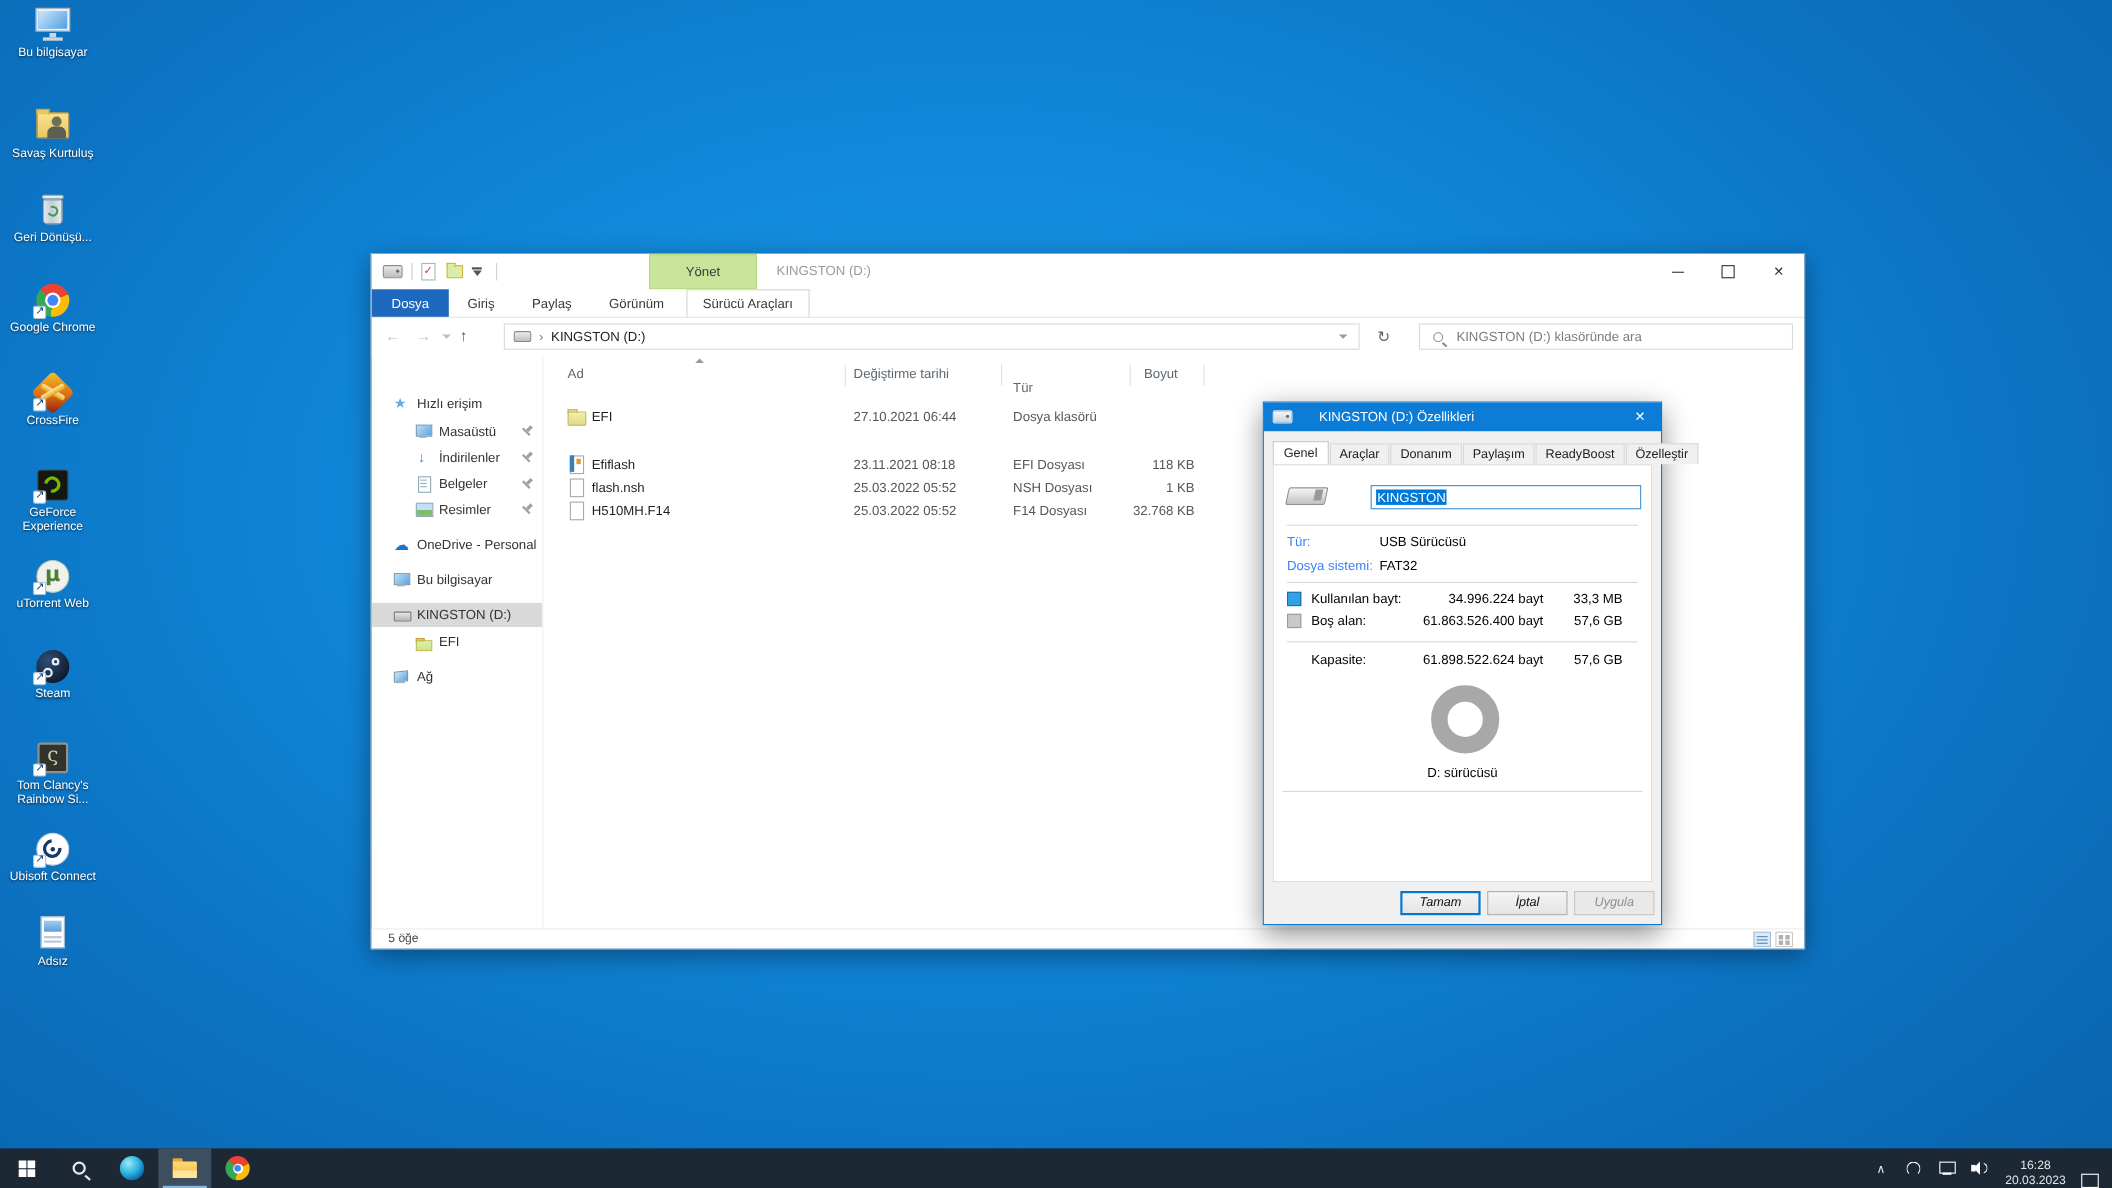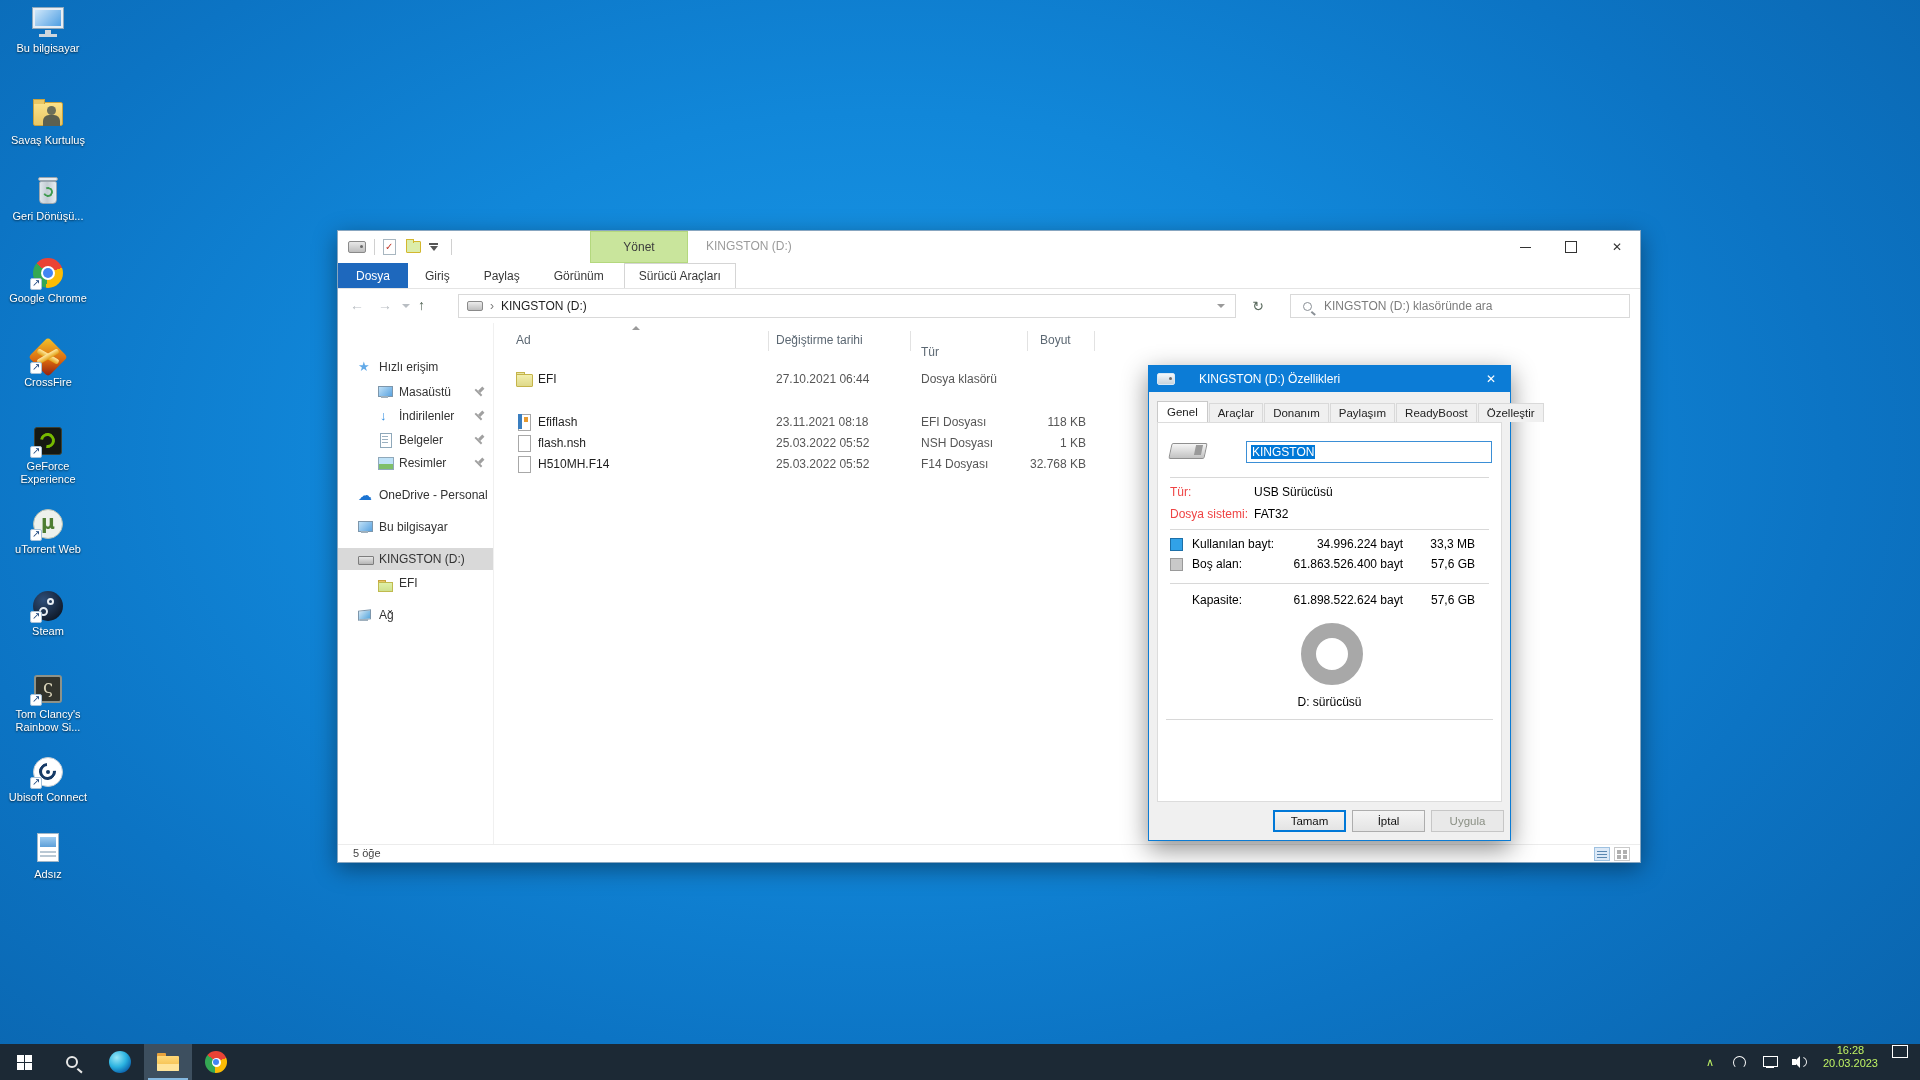--- a/index.html
+++ b/index.html
@@ -177,33 +177,33 @@
   .dtab { border:1px solid #d9d9d9; border-bottom:none; background:#f0f0f0; padding:3px 8px 3px 8px; margin-right:1px; font-size:11.5px; color:#222; }
   .dtab.active { background:#fff; padding:4px 9px 5px 9px; position:relative; top:1px; border-color:#c9c9c9; }
   .dlg-panel { position:absolute; left:8px; right:8px; top:56px; bottom:38px; background:#fff; border:1px solid #dcdcdc; }
   .d-sep { position:absolute; left:12px; right:12px; height:1px; background:#d8d8d8; }
   .usb-ico { position:absolute; left:12px; top:16px; width:38px; height:22px; }
   .usb-ico::before { content:""; position:absolute; left:0; top:4px; width:34px; height:14px; background:linear-gradient(#f5f5f5,#c2c2c2); border:1px solid #8f8f8f; border-radius:2px; transform:skewX(-12deg); }
   .usb-ico::after { content:""; position:absolute; left:25px; top:6px; width:7px; height:10px; background:#9a9a9a; transform:skewX(-12deg); }
   .d-input { position:absolute; left:88px; top:18px; width:246px; height:22px; border:1px solid #3b8fd6; background:#fff; display:flex; align-items:center; }
   .d-input .seltext { background:#0078d7; color:#fff; margin-left:4px; padding:0 1px; }
   .d-row { position:absolute; left:0; width:100%; height:16px; }
-  .d-lab { position:absolute; left:12px; color:#ef4444; }
+  .d-lab { position:absolute; left:12px; color:#3b82f6; }
   .d-lab2 { position:absolute; left:34px; color:#000; }
   .d-val { position:absolute; left:96px; color:#000; }
   .d-bytes { position:absolute; right:98px; color:#000; }
   .d-human { position:absolute; right:26px; color:#000; }
   .sq { position:absolute; left:12px; top:1px; width:13px; height:13px; }
   .sq-used { background:#31a2e8; border:1px solid #1c6fa8; }
   .sq-free { background:#c9c9c9; border:1px solid #9a9a9a; }
   .donut { position:absolute; left:143px; top:200px; width:62px; height:62px; border-radius:50%; border:15px solid #a8a8a8; }
   .d-caption { position:absolute; left:0; top:272px; width:100%; text-align:center; color:#000; }
   .dlg-btns { position:absolute; left:0; bottom:8px; width:100%; height:22px; }
   .dbtn { position:absolute; top:0; width:73px; height:22px; background:linear-gradient(#f4f4f4,#e4e4e4); border:1px solid #adadad;
-          display:flex; align-items:center; justify-content:center; font-size:11.5px; color:#111; }
+          display:flex; align-items:center; justify-content:center; font-size:11.5px; color:#111;font-style:italic; }
   .dbtn-ok { left:124px; border:2px solid #0078d7; }
   .dbtn-cancel { left:203px; }
   .dbtn-apply { left:282px; color:#8a8f84; background:#e9e9e9; border-color:#c6c6c6; }
 
   
   .taskbar { position:absolute; left:0; bottom:0; width:1920px; height:36px; background:#1c2935; display:flex; align-items:stretch; }
   .tbtn { width:48px; display:flex; align-items:center; justify-content:center; position:relative; }
   .tbtn.active { background:#3d4f5f; }
   .tbtn.active::after { content:""; position:absolute; left:4px; right:4px; bottom:0; height:2px; background:#85b9e0; }
   .winlogo { width:15px; height:15px; position:relative; }
@@ -211,21 +211,21 @@
   .tsearch { width:12px; height:12px; border:2px solid #e8e8e8; border-radius:50%; position:relative; }
   .tsearch::after { content:""; position:absolute; left:10px; top:10px; width:6px; height:2px; background:#e8e8e8; transform:rotate(40deg); transform-origin:0 0; }
   .tedge { width:22px; height:22px; border-radius:50%; background:radial-gradient(circle at 35% 30%, #9be8f7, #2bb3e0 45%, #0b63ad 78%, #083d7a); }
   .tfolder { position:relative; width:22px; height:18px; }
   .tfolder::before { content:""; position:absolute; left:0; top:0; width:9px; height:4px; background:#e8a33d; border-radius:1px 1px 0 0; }
   .tfolder::after { content:""; position:absolute; left:0; top:3px; width:22px; height:15px; background:linear-gradient(#ffd978,#f0b53f); border-radius:1px; box-shadow:inset 0 -7px 0 #ffe49b; }
   .tchrome { position:relative; width:22px; height:22px; }
   .tchrome .ball { position:absolute; left:0; top:0; width:22px; height:22px; border-radius:50%; background:conic-gradient(from -50deg, #ea4335 0 33%, #fbbc05 0 66%, #34a853 0 100%); }
   .tchrome .wht { position:absolute; left:6.5px; top:6.5px; width:9px; height:9px; border-radius:50%; background:#fff; }
   .tchrome .blu { position:absolute; left:8px; top:8px; width:6px; height:6px; border-radius:50%; background:#4285f4; }
-  .tray { margin-left:auto; display:flex; align-items:flex-start; color:#bef264; }
+  .tray { margin-left:auto; display:flex; align-items:flex-end; color:#e5e5e5; }
   .trayico { width:30px; display:flex; align-items:center; justify-content:center; height:36px; }
   .chev::before { content:"\2227"; font-size:11px; }
   .sync { width:13px; height:13px; border:1.5px solid #fff; border-radius:50%; border-bottom-color:transparent; }
   .netico { position:relative; width:16px; height:14px; }
   .netico::before { content:""; position:absolute; left:1px; top:1px; width:13px; height:9px; border:1.5px solid #fff; }
   .netico::after { content:""; position:absolute; left:4px; top:11px; width:8px; height:1.5px; background:#fff; }
   .spk { position:relative; width:16px; height:14px; }
   .spk::before { content:""; position:absolute; left:0; top:4px; width:4px; height:6px; background:#fff; }
   .spk::after { content:""; position:absolute; left:2px; top:1px; border-top:6px solid transparent; border-bottom:6px solid transparent; border-right:6px solid #fff; }
   .spk .w { position:absolute; left:9px; top:2px; width:6px; height:10px; border:1.5px solid #fff; border-left:none; border-top-right-radius:8px; border-bottom-right-radius:8px; border-top-left-radius:0; border-bottom-left-radius:0; background:transparent; clip-path:inset(0 0 0 40%); }

